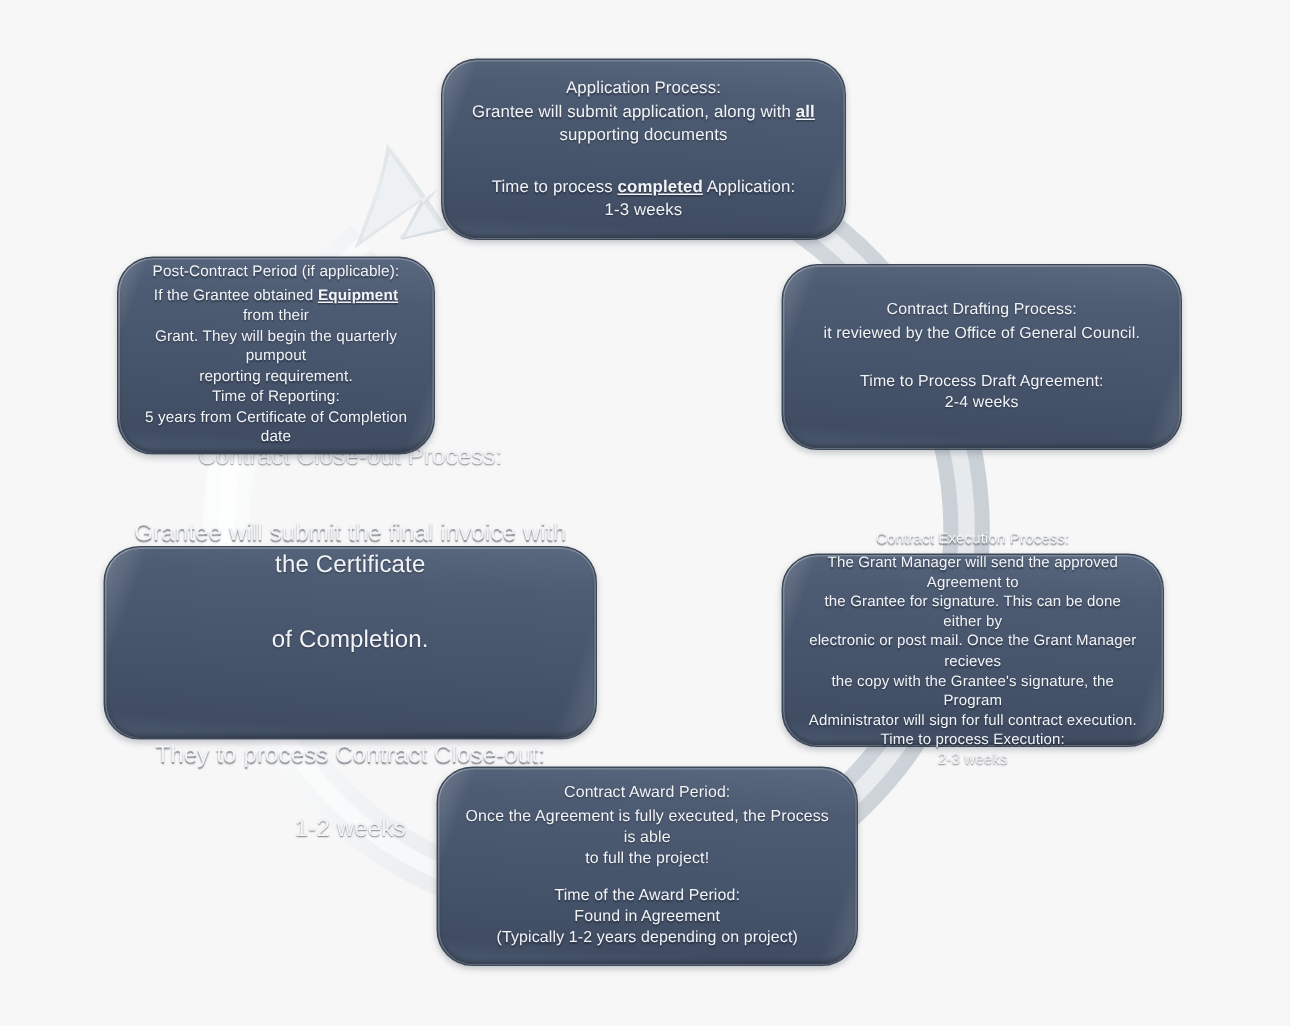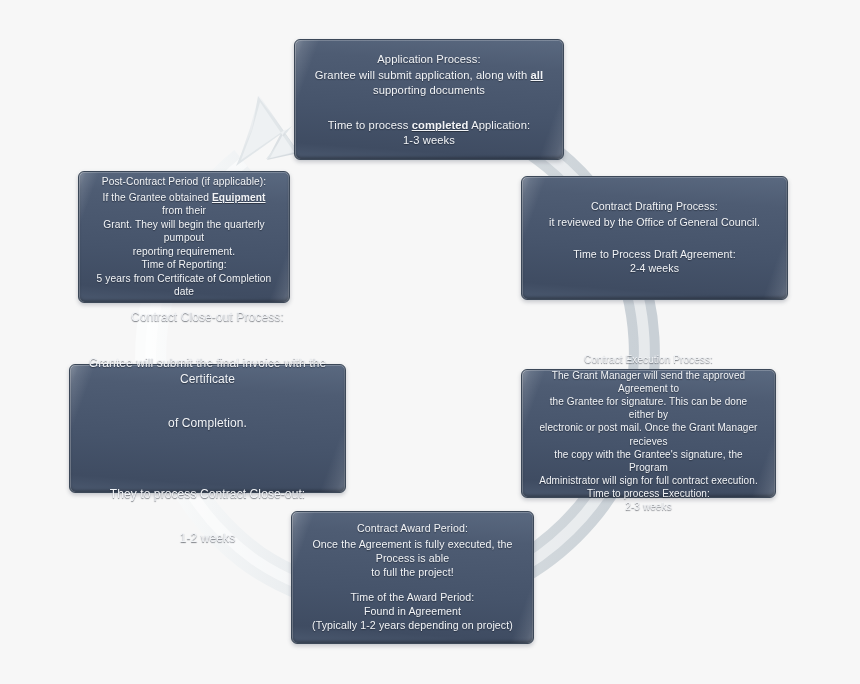--- a/index.html
+++ b/index.html
@@ -27,21 +27,21 @@
     top: 0;
     width: 860px;
     height: 684px;
     z-index: 1;
   }
   
   .node {
     position: absolute;
     z-index: 5;
     box-sizing: border-box;
-    border-radius: 6px;
+    border-radius: 24px;
     background:
       linear-gradient(110deg,
         rgba(255,255,255,0.30) 0%,
         rgba(255,255,255,0.12) 3%,
         rgba(255,255,255,0.00) 8%,
         rgba(255,255,255,0.00) 92%,
         rgba(255,255,255,0.10) 97%,
         rgba(255,255,255,0.22) 100%),
       linear-gradient(184deg, #5a6980 0%, #4e5c73 22%, #46546b 60%, #3f4c62 88%, #4b596f 100%);
     border: 1px solid #3c4858;
@@ -72,22 +72,22 @@
   }
   .node u {
     text-decoration: underline;
     font-weight: bold;
   }
 
   
   #node-application      { left: 294px; top: 39px;  width: 270px; height: 121px; font-size: 11.2px; }
   #node-drafting         { left: 521px; top: 176px; width: 267px; height: 124px; font-size: 10.6px; }
   #node-execution        { left: 521px; top: 369px; width: 255px; height: 129px; font-size: 10.0px; }
-  #node-award            { left: 291px; top: 511px; width: 243px; height: 133px; font-size: 10.6px; }
-  #node-closeout         { left: 69px;  top: 364px; width: 277px; height: 129px; font-size: 12px; gap: 28px; }
+  #node-award            { left: 291px; top: 511px; width: 281px; height: 133px; font-size: 10.6px; }
+  #node-closeout         { left: 69px;  top: 364px; width: 329px; height: 129px; font-size: 16px; gap: 28px; }
   #node-postcontract     { left: 78px;  top: 171px; width: 212px; height: 132px; font-size: 10.2px; }
 
   #node-application .gap { height: 20px; }
   #node-execution .gap   { height: 16px; }
   #node-award .gap       { height: 20px; }
 </style>
 </head>
 <body>
 
 <div id="diagram">

